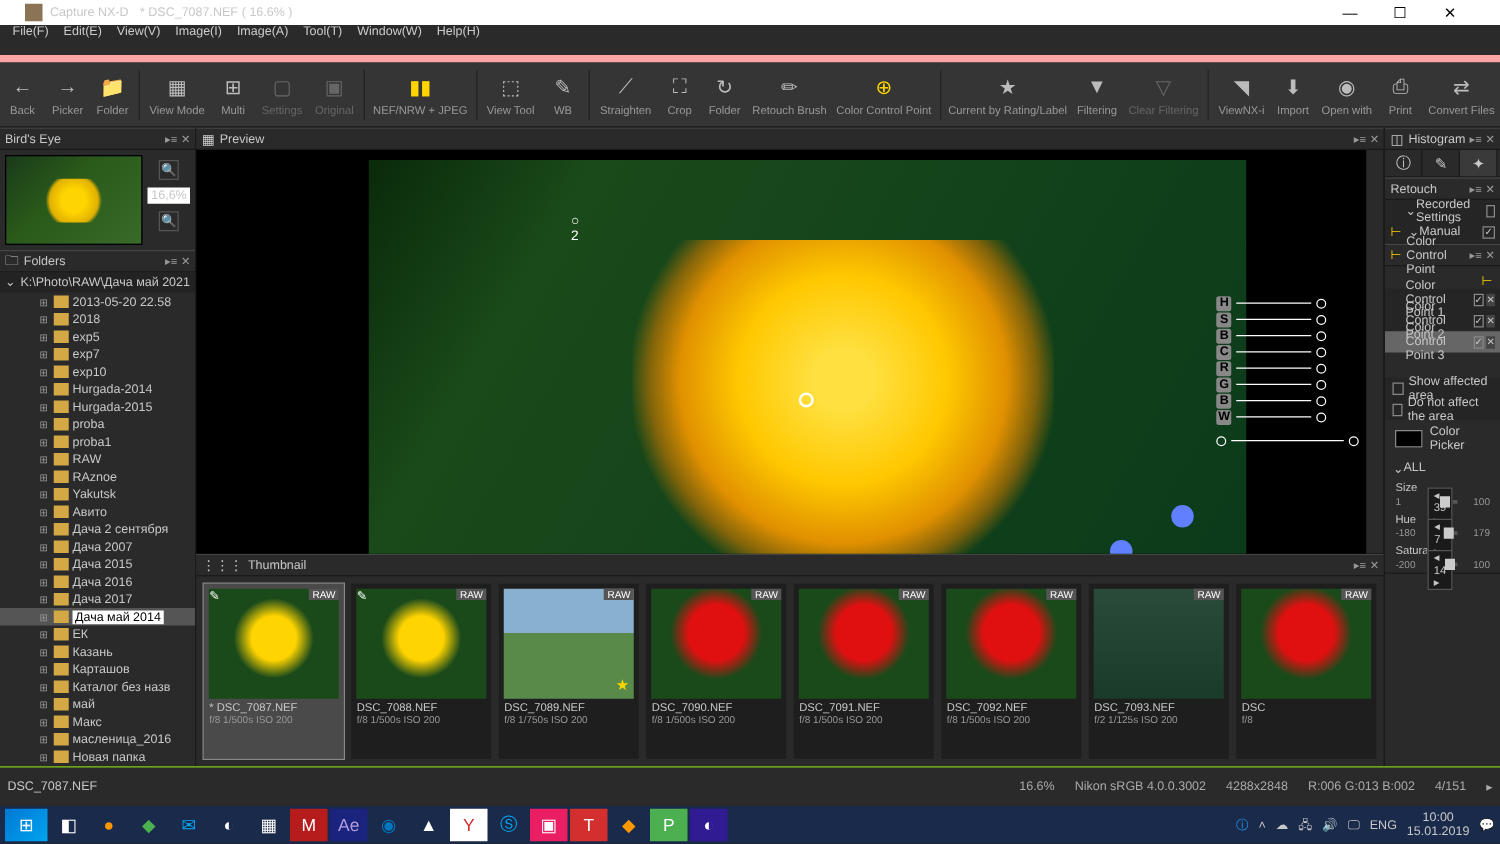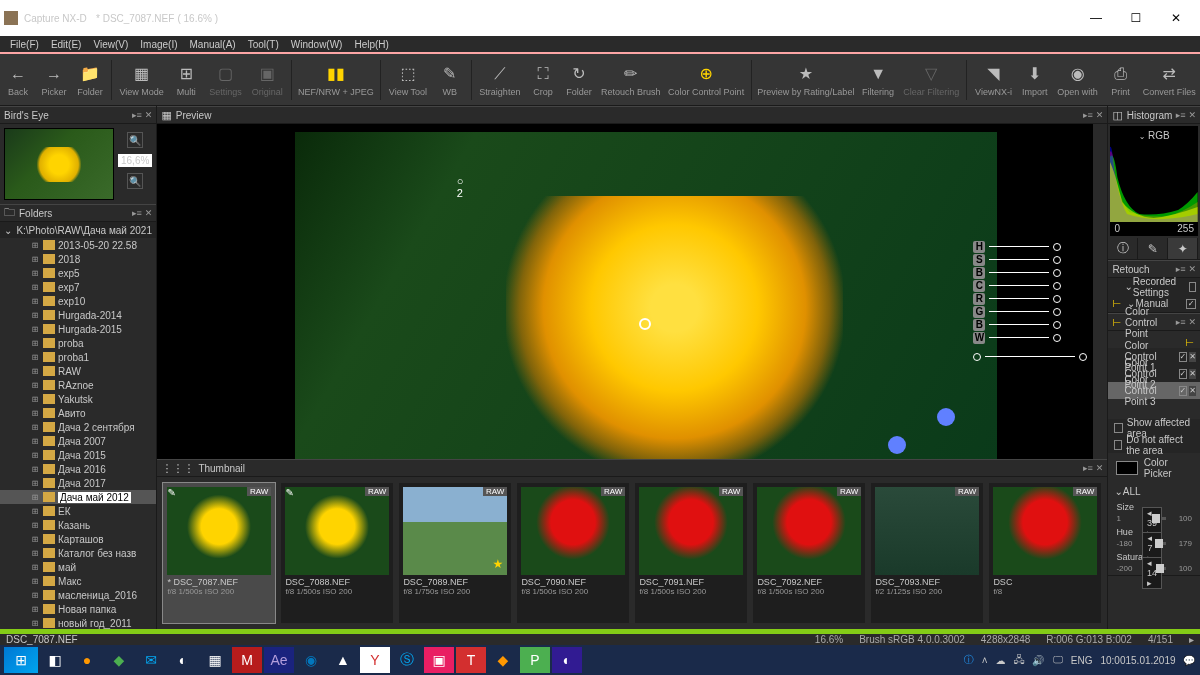--- a/index.html
+++ b/index.html
@@ -1,24 +1,24 @@
 <!DOCTYPE html>
 <html><head>
 <meta charset="utf-8">
 <style>
 *{margin:0;padding:0;box-sizing:border-box;font-family:"Segoe UI",Tahoma,sans-serif;font-size:10px;color:#c8c8c8;user-select:none}
 body{background:#2a2a2a;width:1200px;height:675px;overflow:hidden;display:flex;flex-direction:column}
 
-.titlebar{height:36px;background:#fff;display:flex;align-items:center;padding:0 4px;color:#000}
+.titlebar{height:20px;background:#fff;display:flex;align-items:center;padding:0 20px;color:#000}
 .titlebar .app-icon{width:14px;height:14px;background:#8b7355;margin-right:6px}
 .titlebar .title{color:#000;font-size:11px}
 .titlebar .spacer{flex:1}
 .titlebar .winbtn{width:40px;height:20px;display:flex;align-items:center;justify-content:center;color:#000;font-size:12px}
 
-.menubar{height:18px;background:#2a2a2a;display:flex;align-items:center;padding:0 4px;border-bottom:2px solid #fca5a5}
+.menubar{height:30px;background:#2a2a2a;display:flex;align-items:flex-start;padding:0 4px;border-bottom:6px solid #fca5a5}
 .menubar span{padding:0 6px;font-size:10px;color:#ccc}
 
 .toolbar{height:52px;background:#353535;display:flex;align-items:center;border-bottom:1px solid #1a1a1a}
 .tool-btn{display:flex;flex-direction:column;align-items:center;justify-content:center;padding:2px 6px;height:50px;min-width:36px}
 .tool-btn .icon{width:22px;height:22px;display:flex;align-items:center;justify-content:center;font-size:16px;color:#bbb}
 .tool-btn .lbl{font-size:9px;color:#999;margin-top:2px;white-space:nowrap}
 .tool-btn.active .icon{color:#ffd400}
 .tool-btn.dim .lbl{color:#666}
 .tool-btn.dim .icon{color:#666}
 .tool-sep{width:1px;height:40px;background:#222;margin:0 3px}
@@ -96,49 +96,49 @@
 .slider-row .sl-lbl{font-size:9px;margin-bottom:2px}
 .slider-row .sl-body{display:flex;align-items:center;gap:4px}
 .slider-row .sl-min,.slider-row .sl-max{font-size:8px;color:#999;width:22px}
 .slider-row .sl-max{text-align:right}
 .slider-row .sl-track{flex:1;height:3px;background:#555;position:relative}
 .slider-row .sl-val{position:absolute;right:4px;top:-10px;background:#1a1a1a;border:1px solid #555;padding:0 4px;font-size:9px}
 .slider-row .sl-thumb{position:absolute;top:-3px;width:8px;height:9px;background:#ccc}
 .picker-row{display:flex;align-items:center;padding:4px 8px;gap:6px}
 .picker-sw{width:24px;height:14px;border:1px solid #888;background:#000}
 
-.statusbar{height:16px;background:#2a2a2a;display:flex;align-items:center;padding:0 6px;font-size:9px;border-top:5px solid #84cc16}
+.statusbar{height:32px;background:#2a2a2a;display:flex;align-items:center;padding:0 6px;font-size:9px;border-top:1px solid #84cc16}
 .statusbar .sp{flex:1}
 .statusbar .seg{margin-left:16px;color:#aaa}
 
 .taskbar{height:30px;background:#1a2a4a;display:flex;align-items:center;padding:0 4px;gap:2px}
 .taskbar .tb-btn{width:30px;height:26px;display:flex;align-items:center;justify-content:center;font-size:14px;color:#fff}
 .taskbar .tb-btn.win{background:linear-gradient(135deg,#0078d4,#00a4ef);width:34px}
 .taskbar .sp{flex:1}
 .taskbar .tray{display:flex;align-items:center;gap:8px;color:#fff;font-size:10px}
-.taskbar .clock{display:flex;flex-direction:row;align-items:center;color:#fff;font-size:9px;line-height:1.1}
+.taskbar .clock{display:flex;flex-direction:column;align-items:center;color:#fff;font-size:9px;line-height:1.1}
 </style>
 </head>
 <body>
 
 <div class="titlebar">
   <div class="app-icon"></div>
   <span class="title"><span>Capture NX-D</span>&nbsp;&nbsp;&nbsp;<span>* DSC_7087.NEF</span> <span>( 16.6% )</span></span>
   <div class="spacer"></div>
   <div class="winbtn">—</div>
   <div class="winbtn">☐</div>
   <div class="winbtn">✕</div>
 </div>
 
 <div class="menubar">
   <span>File(F)</span>
   <span>Edit(E)</span>
   <span>View(V)</span>
   <span>Image(I)</span>
-  <span>Manual(A)</span>
+  <span>Image(A)</span>
   <span>Tool(T)</span>
   <span>Window(W)</span>
   <span>Help(H)</span>
 </div>
 
 <div class="toolbar">
   <div class="tool-btn">
       <div class="icon">←</div>
       <div class="lbl">Back</div>
     </div>
@@ -198,21 +198,21 @@
       <div class="icon">✏</div>
       <div class="lbl">Retouch Brush</div>
     </div>
   <div class="tool-btn active">
       <div class="icon">⊕</div>
       <div class="lbl">Color Control Point</div>
     </div>
   <div class="tool-sep"></div>
   <div class="tool-btn">
       <div class="icon">★</div>
-      <div class="lbl">Preview by Rating/Label</div>
+      <div class="lbl">Current by Rating/Label</div>
     </div>
   <div class="tool-btn">
       <div class="icon">▼</div>
       <div class="lbl">Filtering</div>
     </div>
   <div class="tool-btn dim">
       <div class="icon">▽</div>
       <div class="lbl">Clear Filtering</div>
     </div>
   <div class="spacer"></div>
@@ -355,21 +355,21 @@
             <span class="name">Дача 2016</span>
           </div>
           <div class="ft-row">
             <span class="exp">⊞</span>
             <span class="fico"></span>
             <span class="name">Дача 2017</span>
           </div>
           <div class="ft-row sel">
             <span class="exp">⊞</span>
             <span class="fico"></span>
-            <span class="name">Дача май 2012</span>
+            <span class="name">Дача май 2014</span>
           </div>
           <div class="ft-row">
             <span class="exp">⊞</span>
             <span class="fico"></span>
             <span class="name">ЕК</span>
           </div>
           <div class="ft-row">
             <span class="exp">⊞</span>
             <span class="fico"></span>
             <span class="name">Казань</span>
@@ -558,33 +558,20 @@
   </div>
 
   <div class="right-col">
     <div class="panel-hdr">
         <span class="icon">◫</span>
         <span>Histogram</span>
         <span class="sp"></span>
         <span class="ctl">▸≡</span>
         <span class="ctl">✕</span>
       </div>
-    <div class="histogram">
-      <div class="histo-label"><span style="font-size:8px">⌄</span> <span>RGB</span></div>
-      <svg class="histo-svg" viewBox="0 0 180 80" preserveAspectRatio="none">
-        <path d="M0,80 L0,10 Q5,5 10,30 Q20,60 40,70 Q80,76 120,74 Q150,70 180,60 L180,80 Z" fill="#ff0000" opacity="0.7"></path>
-        <path d="M0,80 L0,15 Q8,8 15,35 Q30,65 60,72 Q100,74 140,68 Q160,62 180,50 L180,80 Z" fill="#00ff00" opacity="0.6"></path>
-        <path d="M0,80 L0,5 Q4,2 8,25 Q18,58 35,72 Q70,78 110,77 Q150,76 180,72 L180,80 Z" fill="#0000ff" opacity="0.5"></path>
-        <path d="M0,80 L0,20 Q10,30 25,60 Q50,75 90,76 Q130,74 180,65 L180,80 Z" fill="#ffff00" opacity="0.5"></path>
-      </svg>
-      <div class="histo-axis">
-          <span>0</span>
-          <span>255</span>
-        </div>
-    </div>
     <div class="tool-tabs">
       <div class="tab">ⓘ</div>
       <div class="tab">✎</div>
       <div class="tab active">✦</div>
     </div>
     <div class="section">
       <div class="panel-hdr">
           <span>Retouch</span>
           <span class="sp"></span>
           <span class="ctl">▸≡</span>
@@ -687,21 +674,21 @@
           </div>
         </div>
     </div>
   </div>
 </div>
 
 <div class="statusbar">
   <span>DSC_7087.NEF</span>
   <span class="sp"></span>
   <span class="seg">16.6%</span>
-  <span class="seg">Brush sRGB 4.0.0.3002</span>
+  <span class="seg">Nikon sRGB 4.0.0.3002</span>
   <span class="seg">4288x2848</span>
   <span class="seg">R:006 G:013 B:002</span>
   <span class="seg">4/151</span>
   <span class="seg">▸</span>
 </div>
 
 <div class="taskbar">
   <div class="tb-btn win">⊞</div>
   <div class="tb-btn">◧</div>
   <div class="tb-btn" style="color:#ff9800">●</div>

